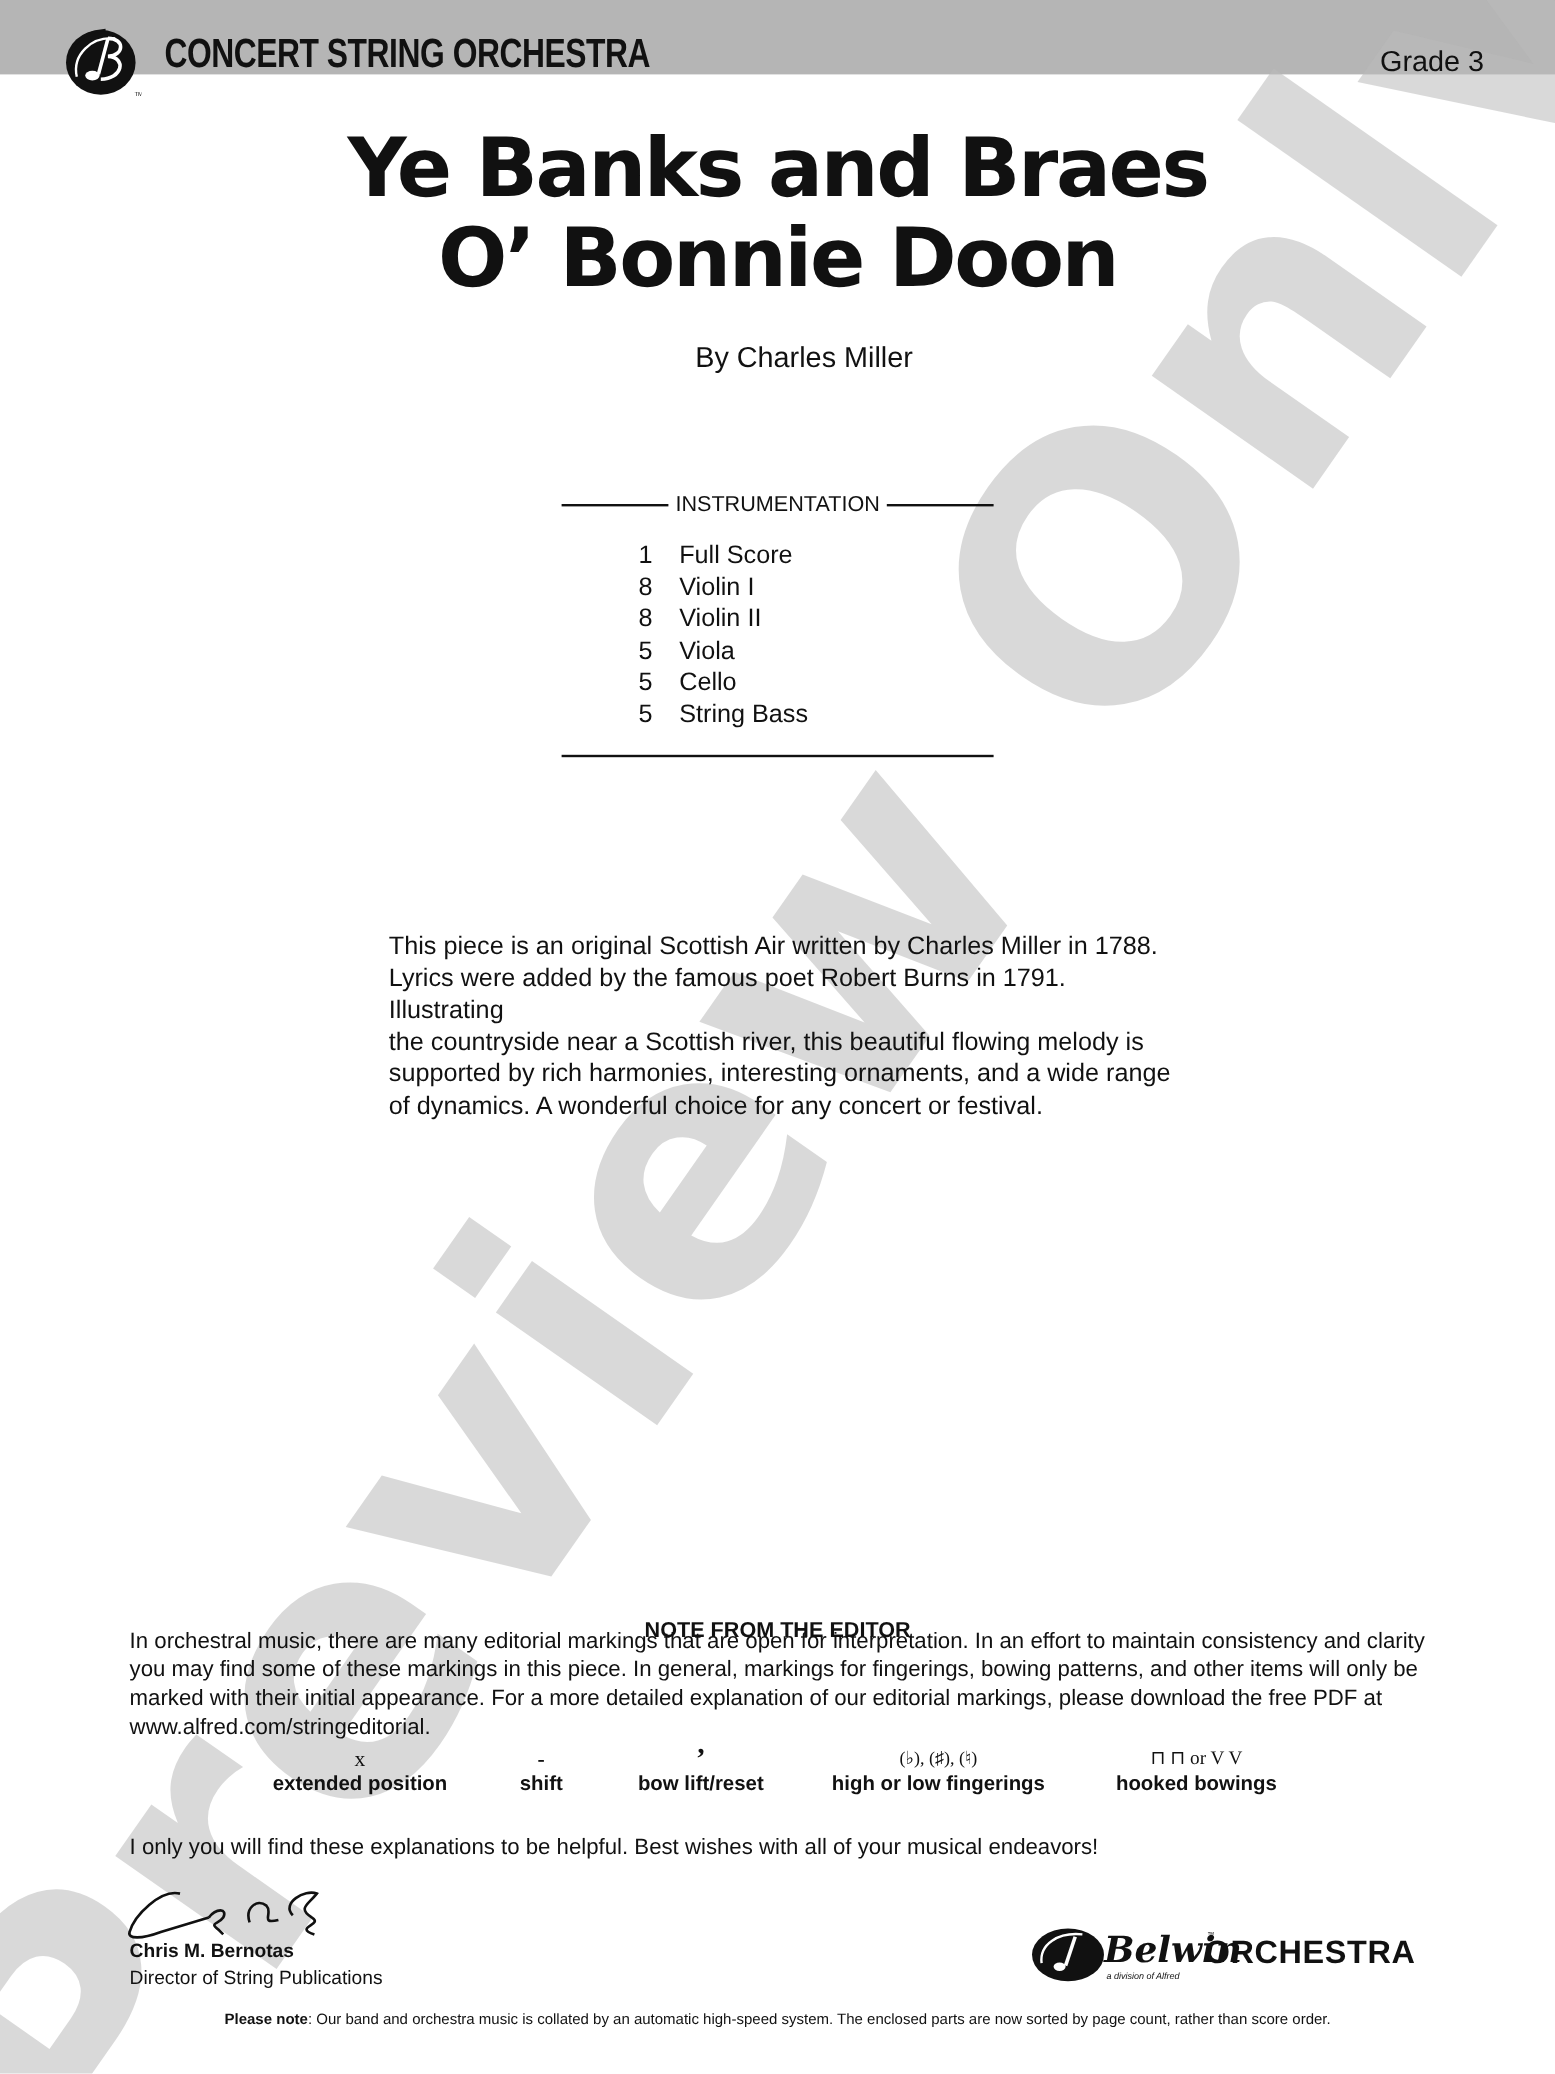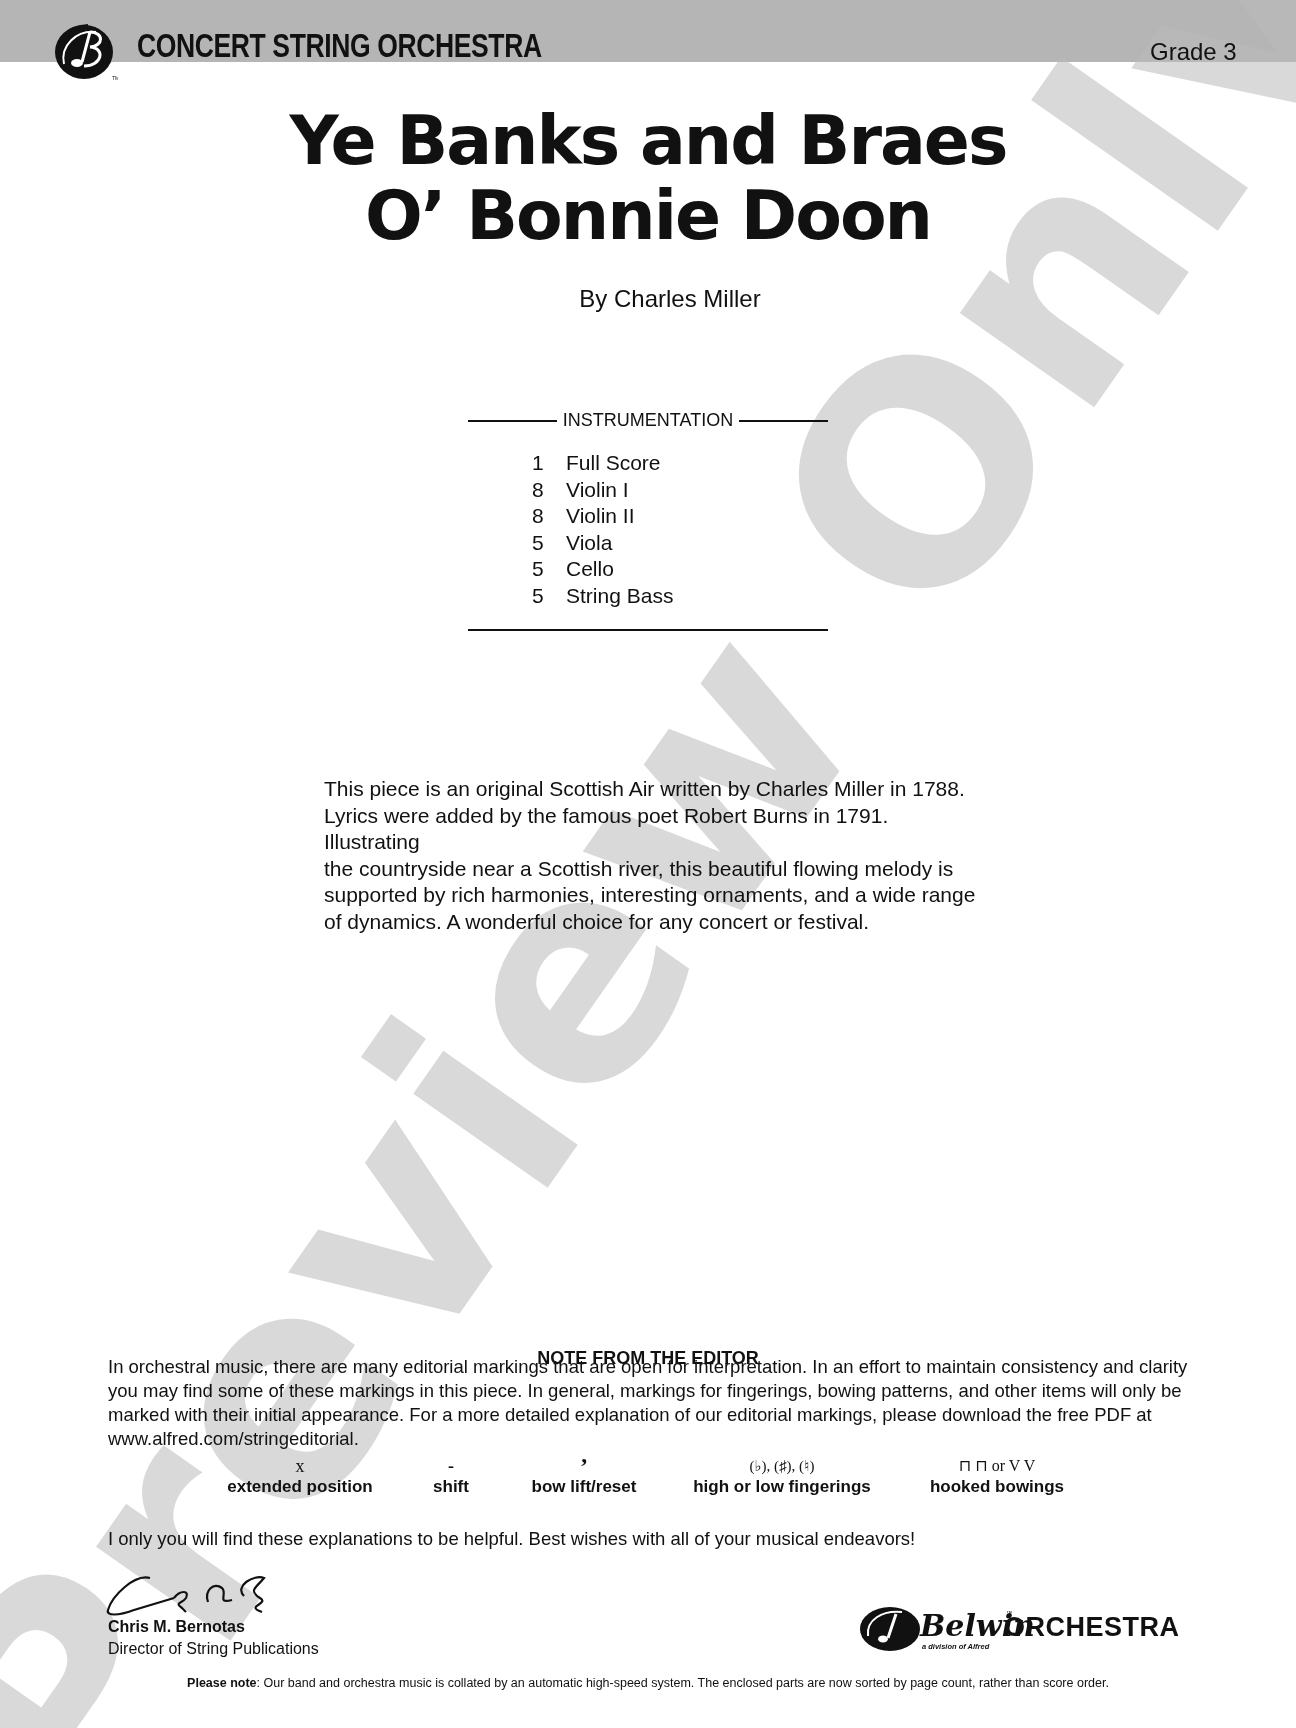--- a/index.html
+++ b/index.html
@@ -60,21 +60,21 @@
   .closing { position: absolute; left: 108px; top: 1528px; font-size: 18.5px; }
 
   .signature { position: absolute; left: 104px; top: 1566px; width: 200px; height: 56px; }
   .sig-name { position: absolute; left: 108px; top: 1618px; font-weight: bold; font-size: 16px; }
   .sig-title { position: absolute; left: 108px; top: 1640px; font-size: 16px; }
 
   .belwin { position: absolute; left: 858px; top: 1604px; width: 340px; height: 56px; }
   .belwin .word { position: absolute; left: 62px; top: 4px; font-family: "DejaVu Serif", serif; font-style: italic; font-weight: bold; font-size: 30px; }
   .belwin .tm { position: absolute; left: 148px; top: 6px; font-size: 6px; }
   .belwin .orch { position: absolute; left: 146px; top: 8px; font-weight: bold; font-size: 27px; letter-spacing: 0.5px; }
-  .belwin .div { position: absolute; left: 64px; top: 38px; font-style: italic; font-weight: bold; font-size: 7.5px; }
+  .belwin .div { position: absolute; left: 64px; top: 38px; font-style: italic; font-weight: normal; font-size: 7.5px; }
 
   .please { position: absolute; left: 0; width: 1296px; text-align: center; top: 1676px; font-size: 12.5px; }
   .please b { font-weight: bold; }
 </style>
 </head>
 <body>
 
 <div class="banner"></div>
 
 <div class="watermark">

